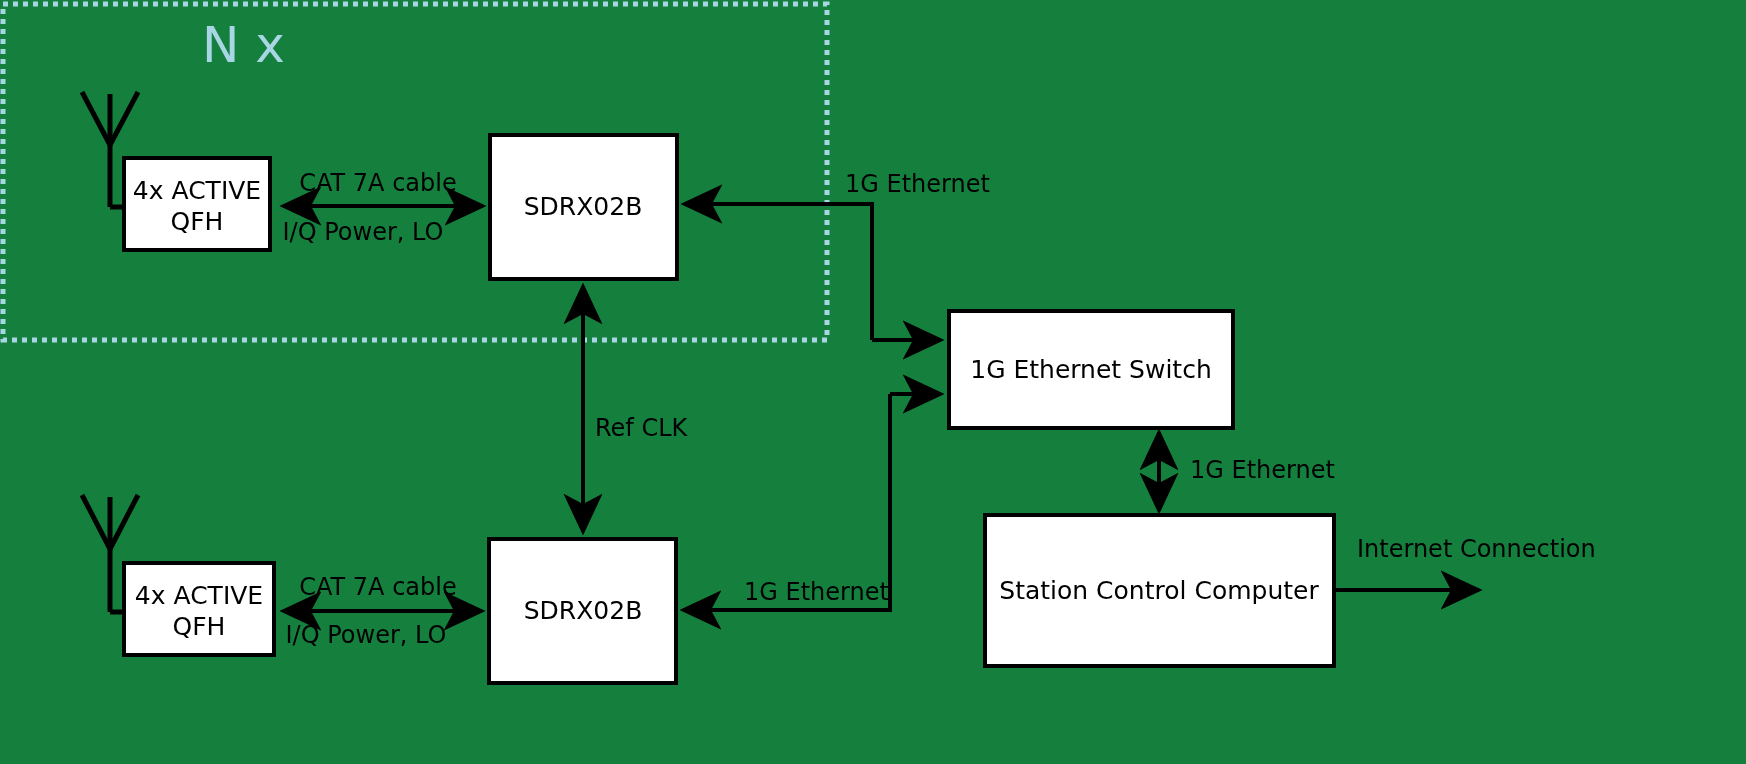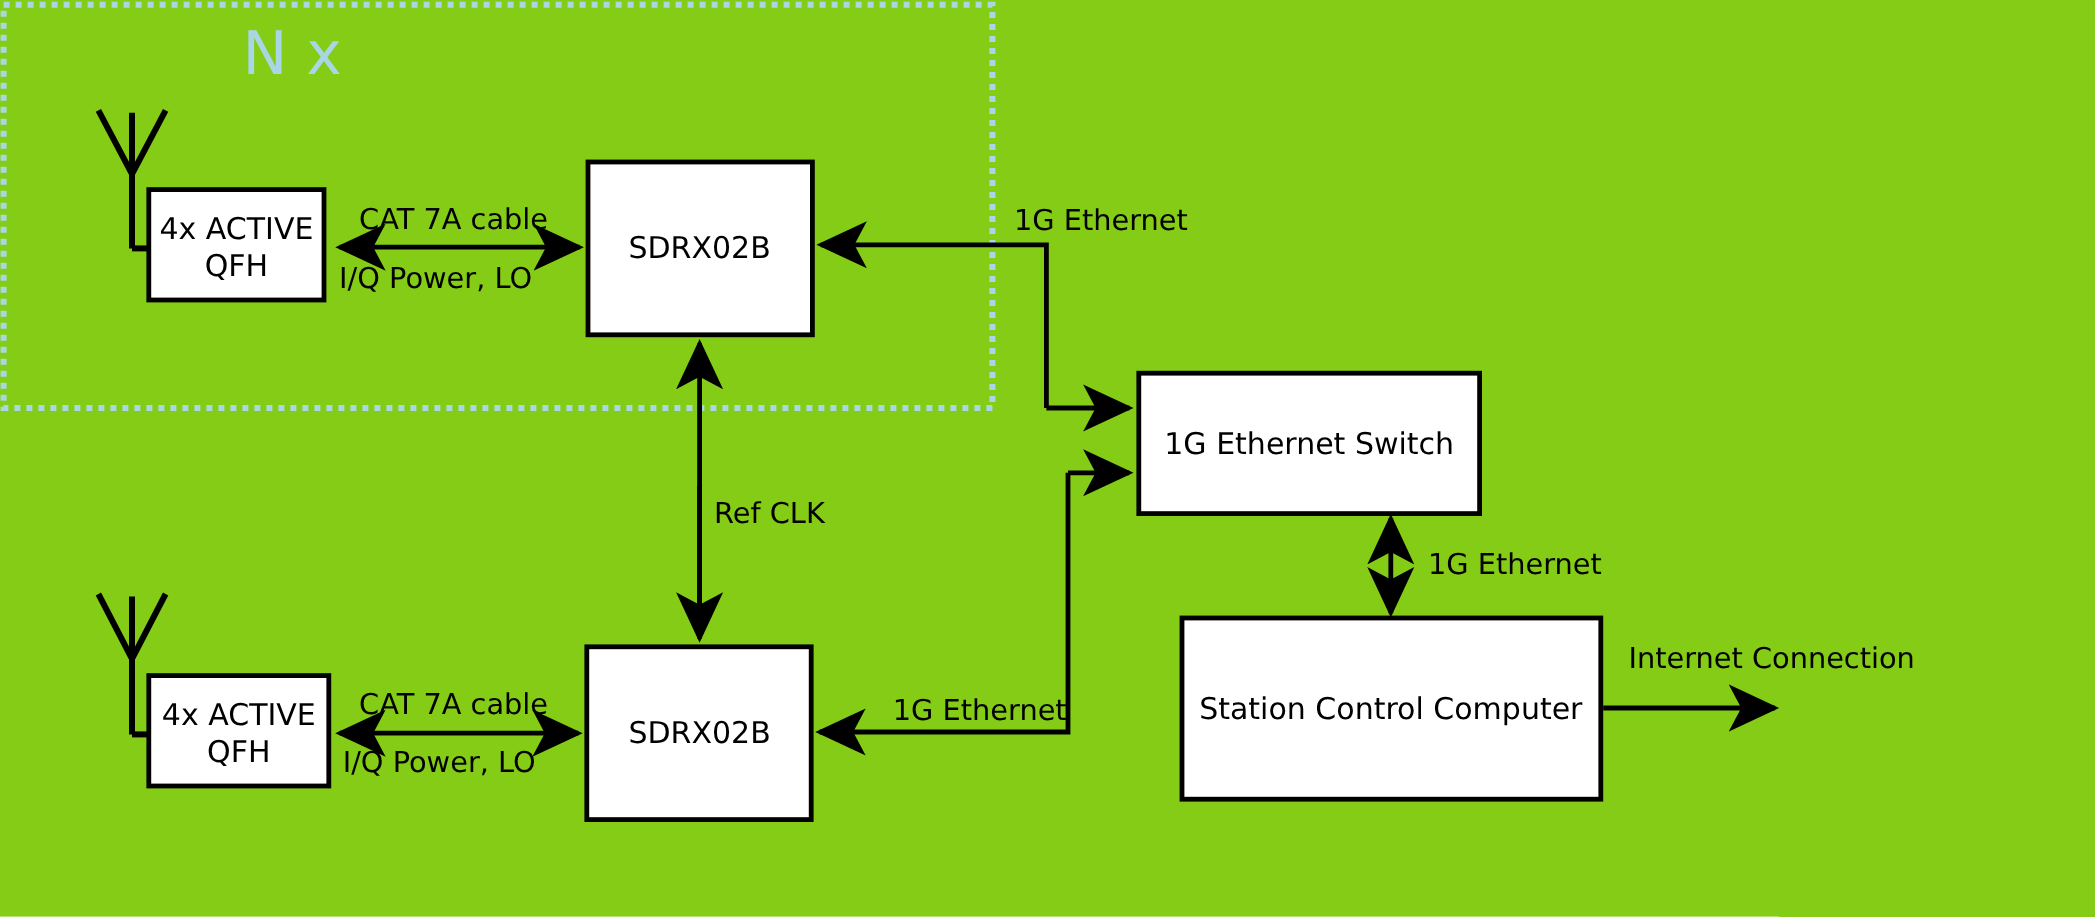--- a/index.html
+++ b/index.html
@@ -8,21 +8,21 @@
     background: #ffffff;
   }
   body {
     font-family: "DejaVu Sans", "Liberation Sans", sans-serif;
   }
   #stage {
     position: relative;
     width: 1746px;
     height: 764px;
     overflow: hidden;
-    background: #84cc16;
+    background: #15803d;
   }
   #stage svg {
     position: absolute;
     left: 0;
     top: 0;
   }
   .blk-label {
     font-size: 25px;
     fill: #000000;
     font-family: "DejaVu Sans", "Liberation Sans", sans-serif;

